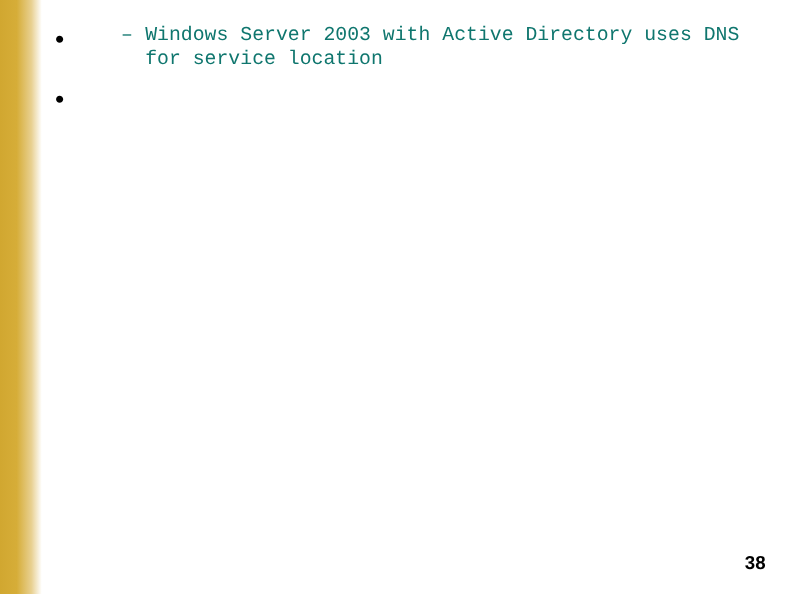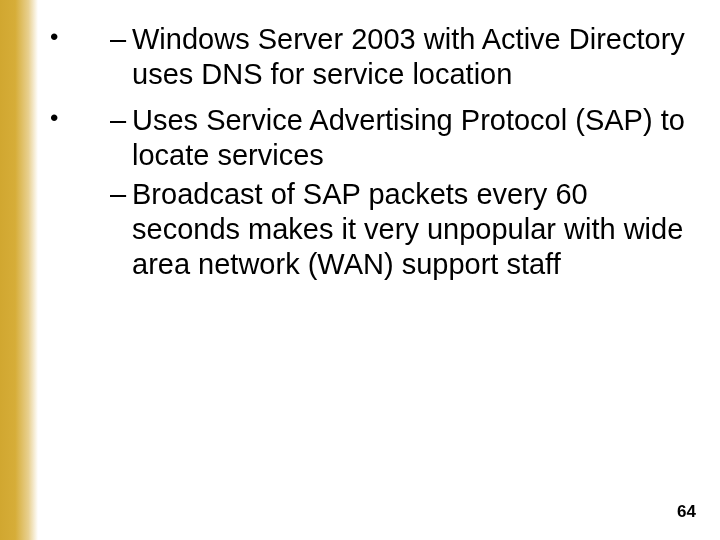--- a/index.html
+++ b/index.html
@@ -53,26 +53,27 @@
       left: 0;
       top: 0;
     }
     .dash-list {
       list-style: none;
       padding-left: 36px;
       margin-top: 4px;
       margin-bottom: 10px;
     }
     .dash-item {
-      font-size: 29px;
-      color: #000000;
+      font-size: 18px;
+      color: #0f766e;
       position: relative;
       padding-left: 22px;
       line-height: 1.22;
       margin-bottom: 3px;
+      font-family: Liberation Mono, monospace;
     }
     .dash-item::before {
       content: "–";
       position: absolute;
       left: 0;
       top: 0;
     }
     .page-number {
       position: absolute;
       right: 24px;
@@ -89,21 +90,17 @@
 
 <div class="content">
 
   <ul class="bullet-list">
     <li class="bullet-item">
       <ul class="dash-list">
         <li class="dash-item">Windows Server 2003 with Active Directory uses DNS for service location</li>
       </ul>
     </li>
     <li class="bullet-item">
-      <ul class="dash-list">
-        <li class="dash-item">Uses Service Advertising Protocol (SAP) to locate services</li>
-        <li class="dash-item">Broadcast of SAP packets every 60 seconds makes it very unpopular with wide area network (WAN) support staff</li>
-      </ul>
     </li>
   </ul>
 </div>
 
-<div class="page-number">64</div>
+<div class="page-number">38</div>
 
 </body></html>

